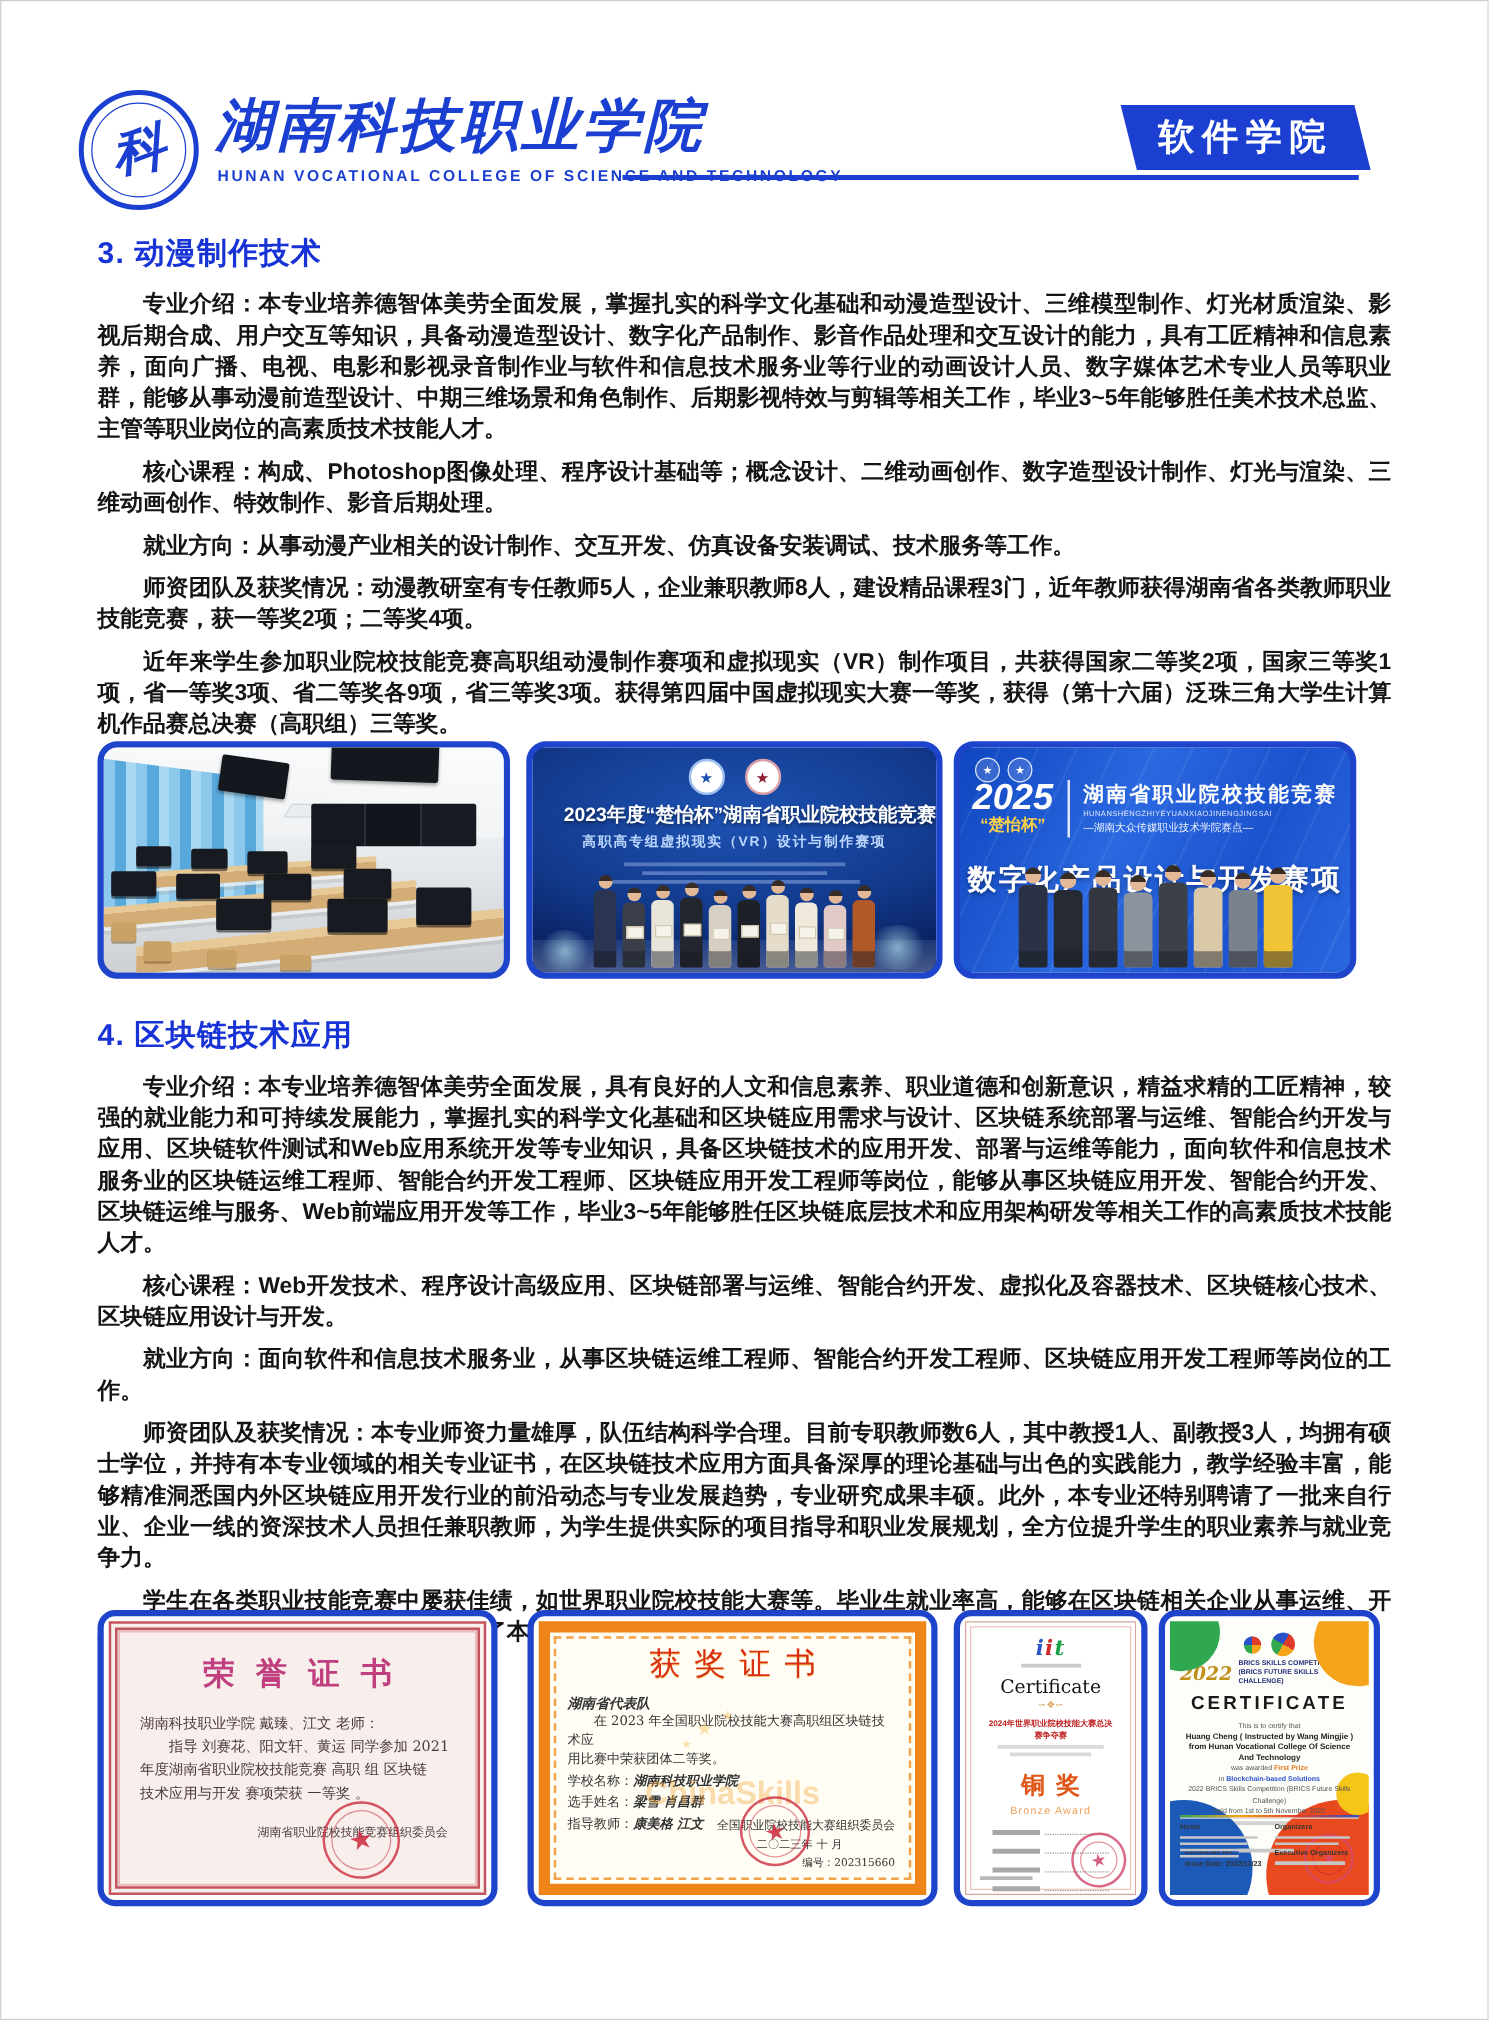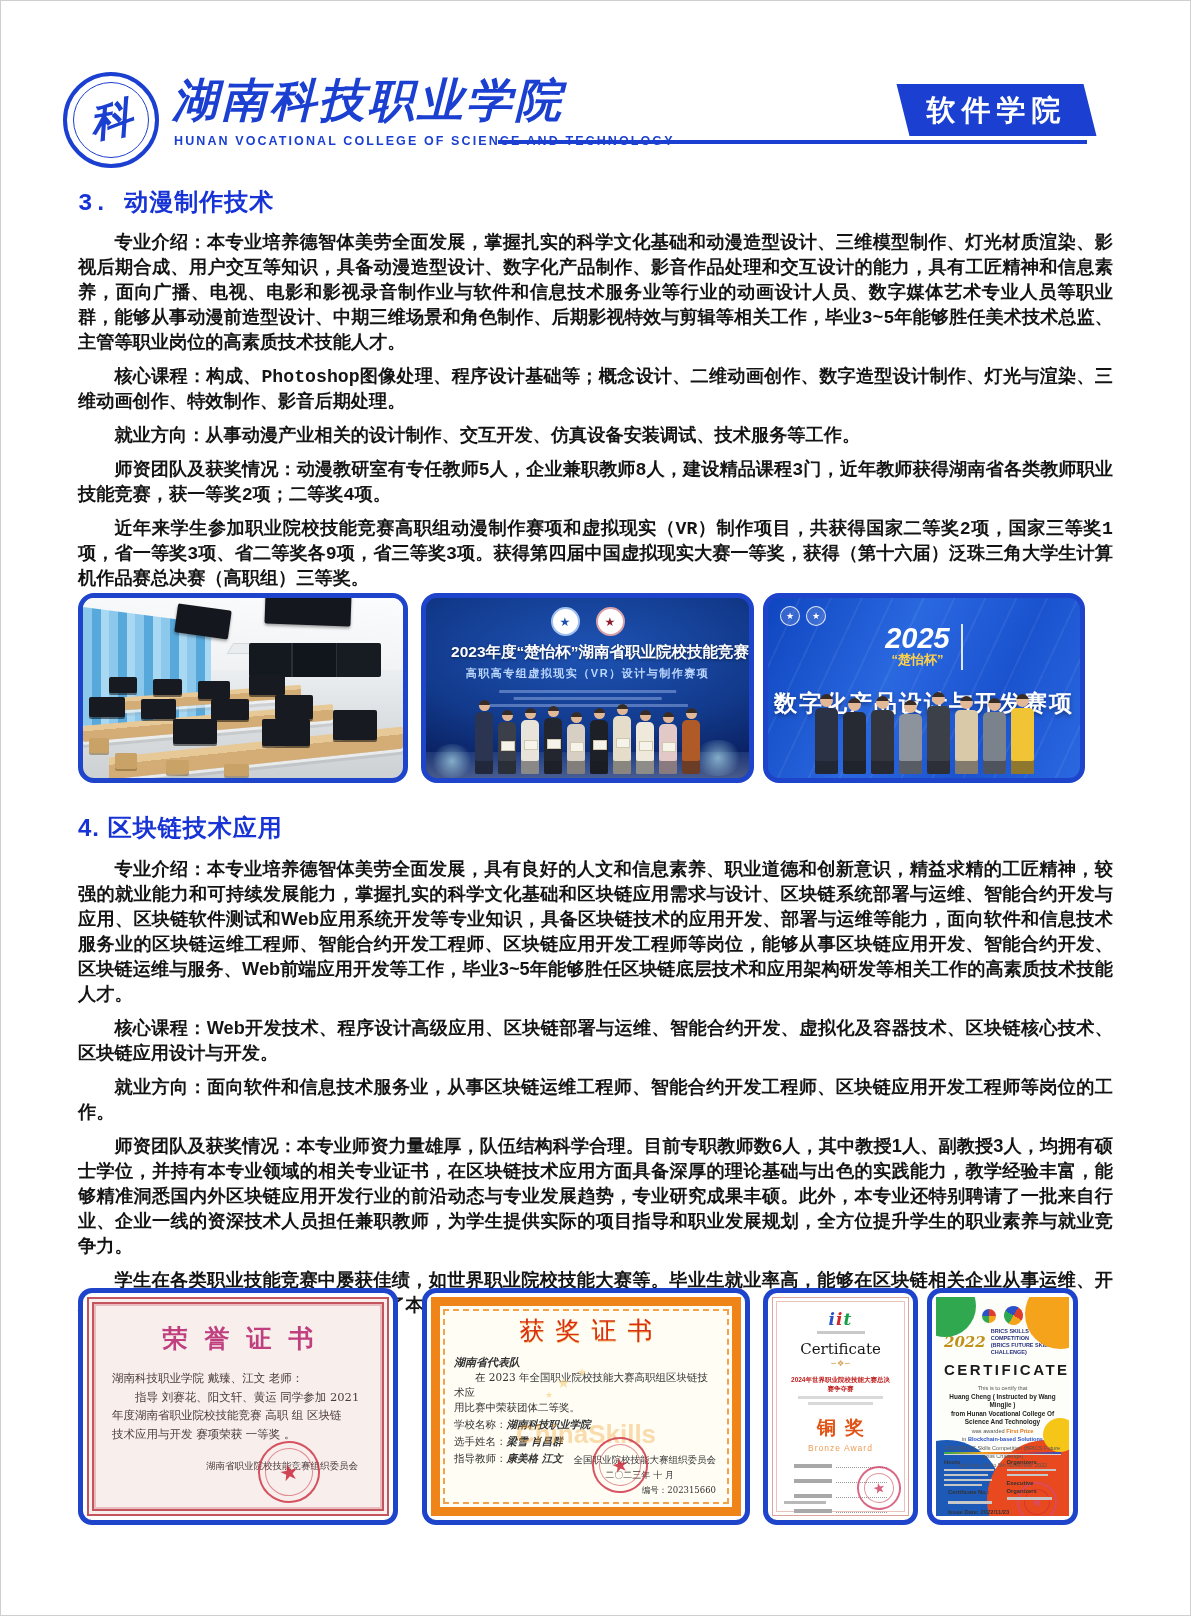--- a/index.html
+++ b/index.html
@@ -16,37 +16,37 @@
         font-family:"DejaVu Serif",serif;font-weight:bold;font-style:italic;letter-spacing:3px;white-space:nowrap;}
   .school-en{position:absolute;left:174px;top:134px;font-size:12.5px;font-weight:bold;color:#1b3fd0;
         letter-spacing:2.1px;white-space:nowrap;}
   .badge{position:absolute;left:903px;top:84px;width:187px;height:52px;background:#1b3fd0;transform:skewX(14deg);}
   .badge span{display:block;transform:skewX(-14deg);text-align:center;line-height:52px;color:#fff;
         font-size:29px;font-weight:900;letter-spacing:6px;}
   .header-line{position:absolute;left:498px;top:140px;width:589px;height:4px;background:#1b3fd0;}
 
   
   .sec{position:absolute;left:78px;width:1035px;}
-  #sec3{top:186px;font-family:Liberation Mono, monospace;} #sec4{top:812px;}
+  #sec3{top:186px;} #sec4{top:812px;}
   .sec h2{margin:0 0 13px;font-size:24px;font-weight:900;color:#1733d6;letter-spacing:1px;}
   .para{margin:0 0 9px;font-size:18.2px;line-height:25px;color:#141414;text-align:justify;
         text-indent:2em;font-weight:600;}
   .plabel{font-weight:900;}
 
   
   .row{position:absolute;left:78px;display:flex;align-items:flex-start;}
   #photos{top:593px;}
   #certs{top:1288px;}
   .frame{box-sizing:border-box;height:190px;border:5px solid #1e44cc;border-radius:16px;overflow:hidden;
         position:relative;background:#fff;flex:0 0 auto;}
   .f1{width:330px;margin-right:13px;} .f2{width:333px;margin-right:9px;} .f3{width:322px;}
   .cframe{box-sizing:border-box;height:237px;border:5px solid #1e44cc;border-radius:14px;overflow:hidden;
         position:relative;background:#fff;padding:4px;flex:0 0 auto;}
   .cf1{width:320px;margin-right:24px;} .cf2{width:328px;margin-right:13px;}
-  .cf3{width:155px;margin-right:9px;} .cf4{width:151px;}
+  .cf3{width:155px;margin-right:9px;} .cf4{width:177px;}
 
   
   .lab{background:linear-gradient(180deg,#f4f6f7 0%,#eceff1 40%,#dadee1 70%,#cdd1d4 100%);}
   .lab i{position:absolute;display:block;}
   .lab .ceil{left:0;top:0;right:0;height:40%;background:linear-gradient(185deg,#fbfcfd,#eef0f2);}
   .lab .lamp{width:44px;height:9px;background:#e9edf0;border:1px solid #d2d8dc;transform:skewX(-32deg);}
   .lab .curtain{left:0;top:5%;width:40%;height:66%;
         background:repeating-linear-gradient(90deg,#8cc8ec 0 9px,#57a9dc 9px 18px,#a9d9f2 18px 26px);
         clip-path:polygon(0 0,100% 14%,100% 100%,0 100%);}
   .lab .wallscr{left:52%;top:25%;width:41%;height:19%;border-radius:2px;
@@ -327,20 +327,25 @@
       <div class="lgs">
         <span class="slg">★</span>
         <span class="slg">★</span>
       </div>
       <div class="head">
         <div class="yc">
           <div class="yr">2025</div>
           <div class="cup">“楚怡杯”</div>
         </div>
         <i class="div"></i>
+        <div class="rt">
+          <div class="n">湖南省职业院校技能竞赛</div>
+          <div class="ne">HUNANSHENGZHIYEYUANXIAOJINENGJINGSAI</div>
+          <div class="ns">—湖南大众传媒职业技术学院赛点—</div>
+        </div>
       </div>
       <div class="big">数字化产品设计与开发赛项</div>
       <div class="people">
         <span class="pq" style="--c:#2b3246;height:80px">
             <i class="hd"></i>
             <i class="tor"></i>
           </span>
         <span class="pq" style="--c:#262a33;height:76px">
             <i class="hd"></i>
             <i class="tor"></i>

